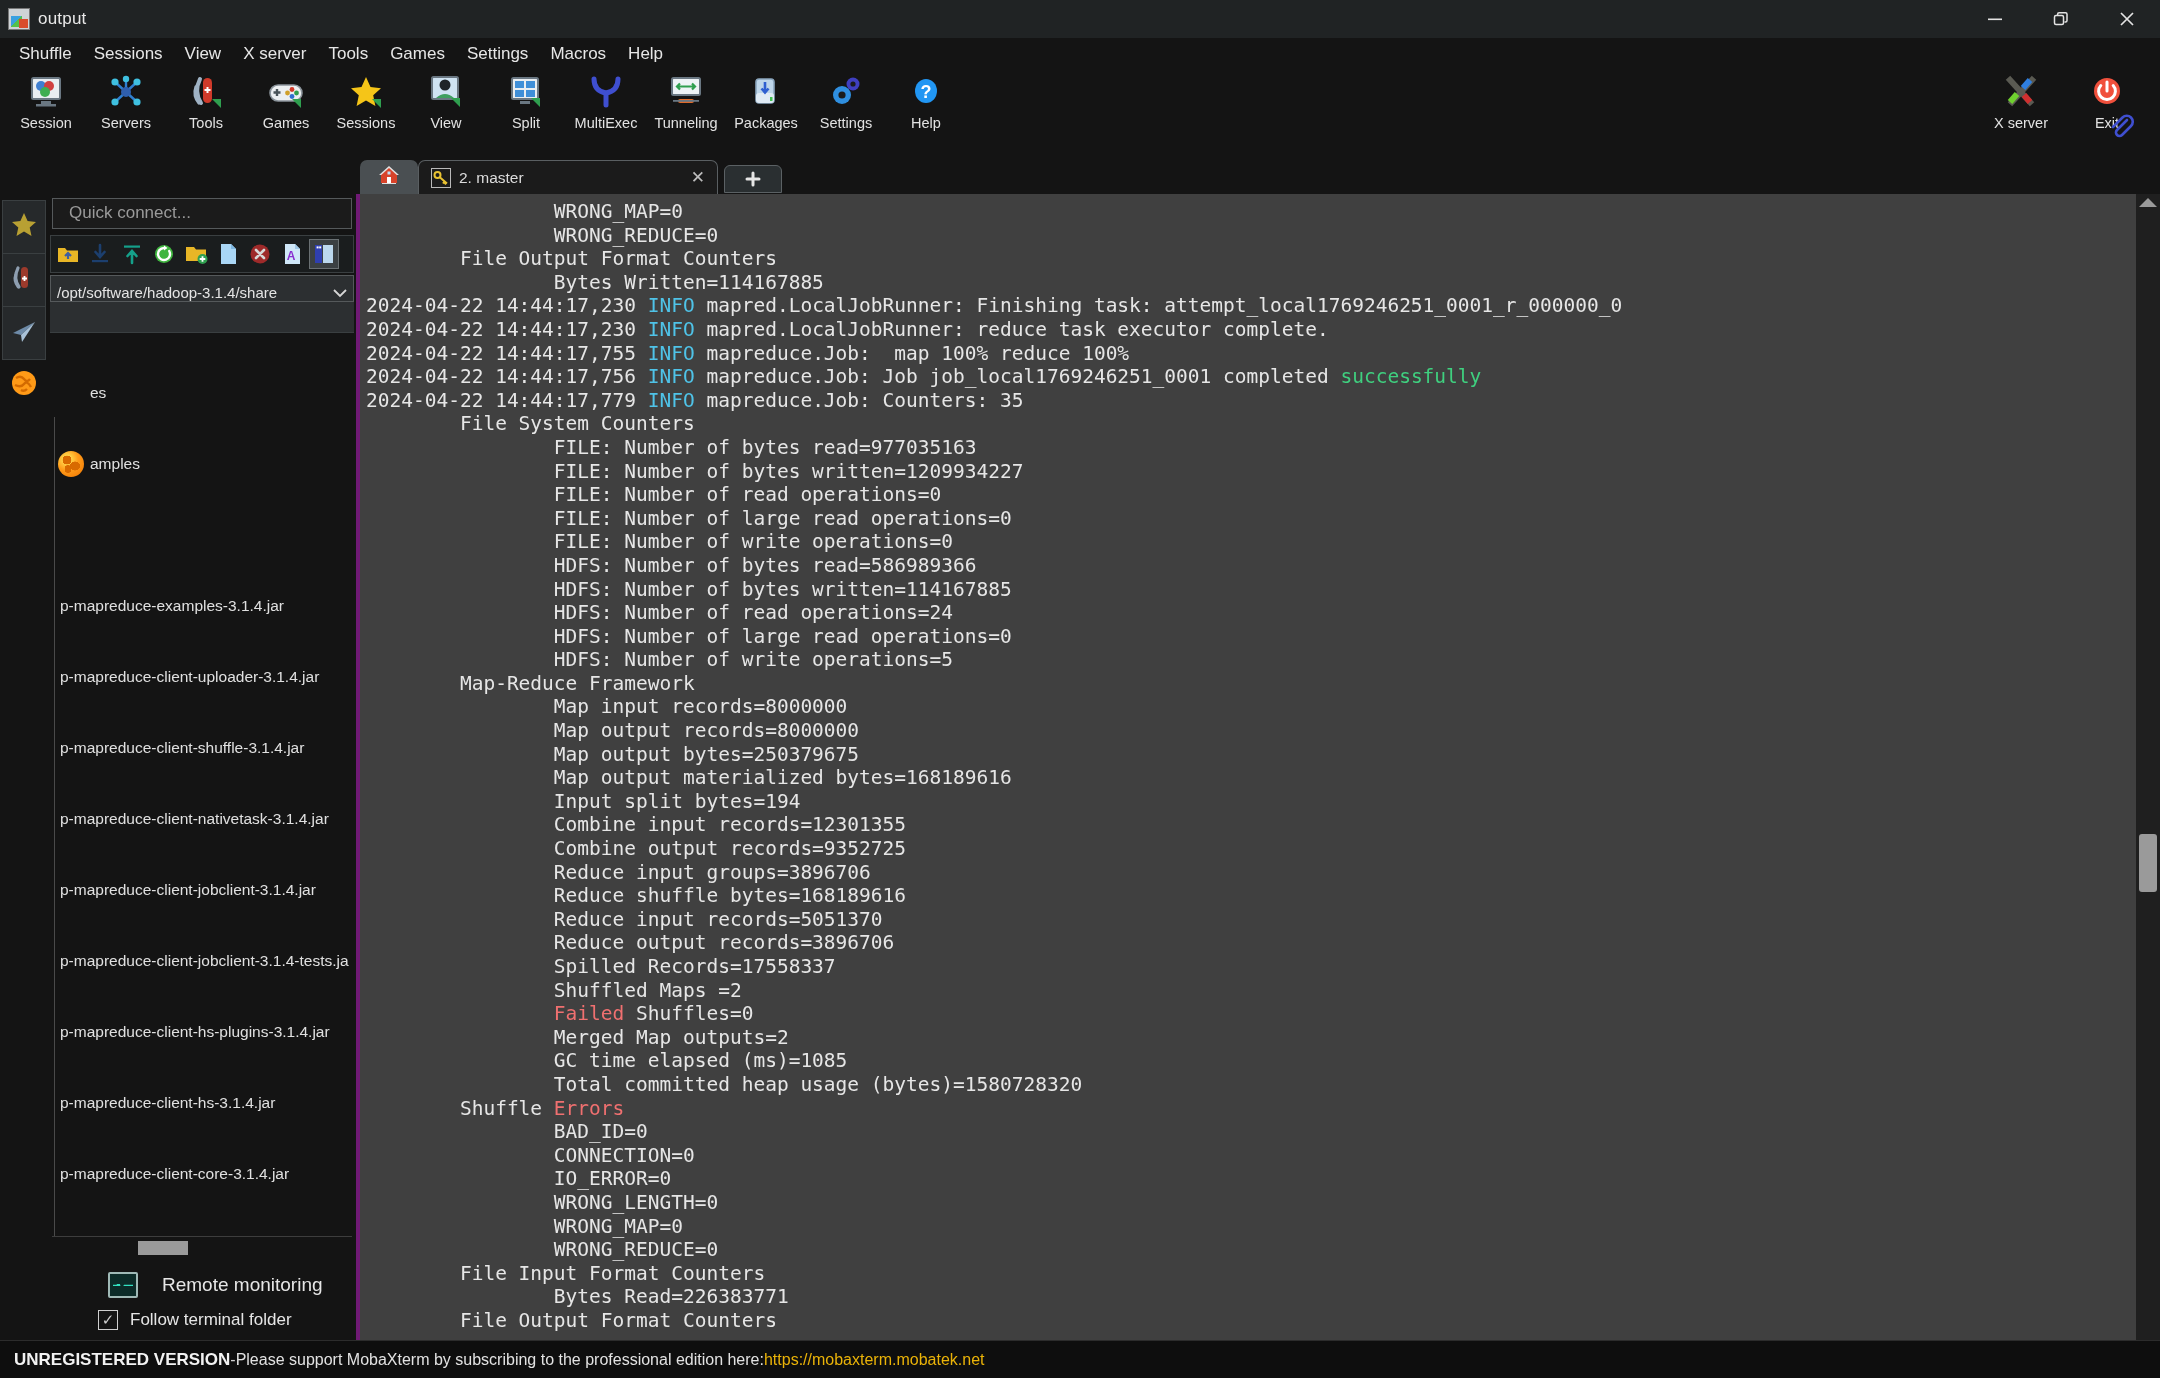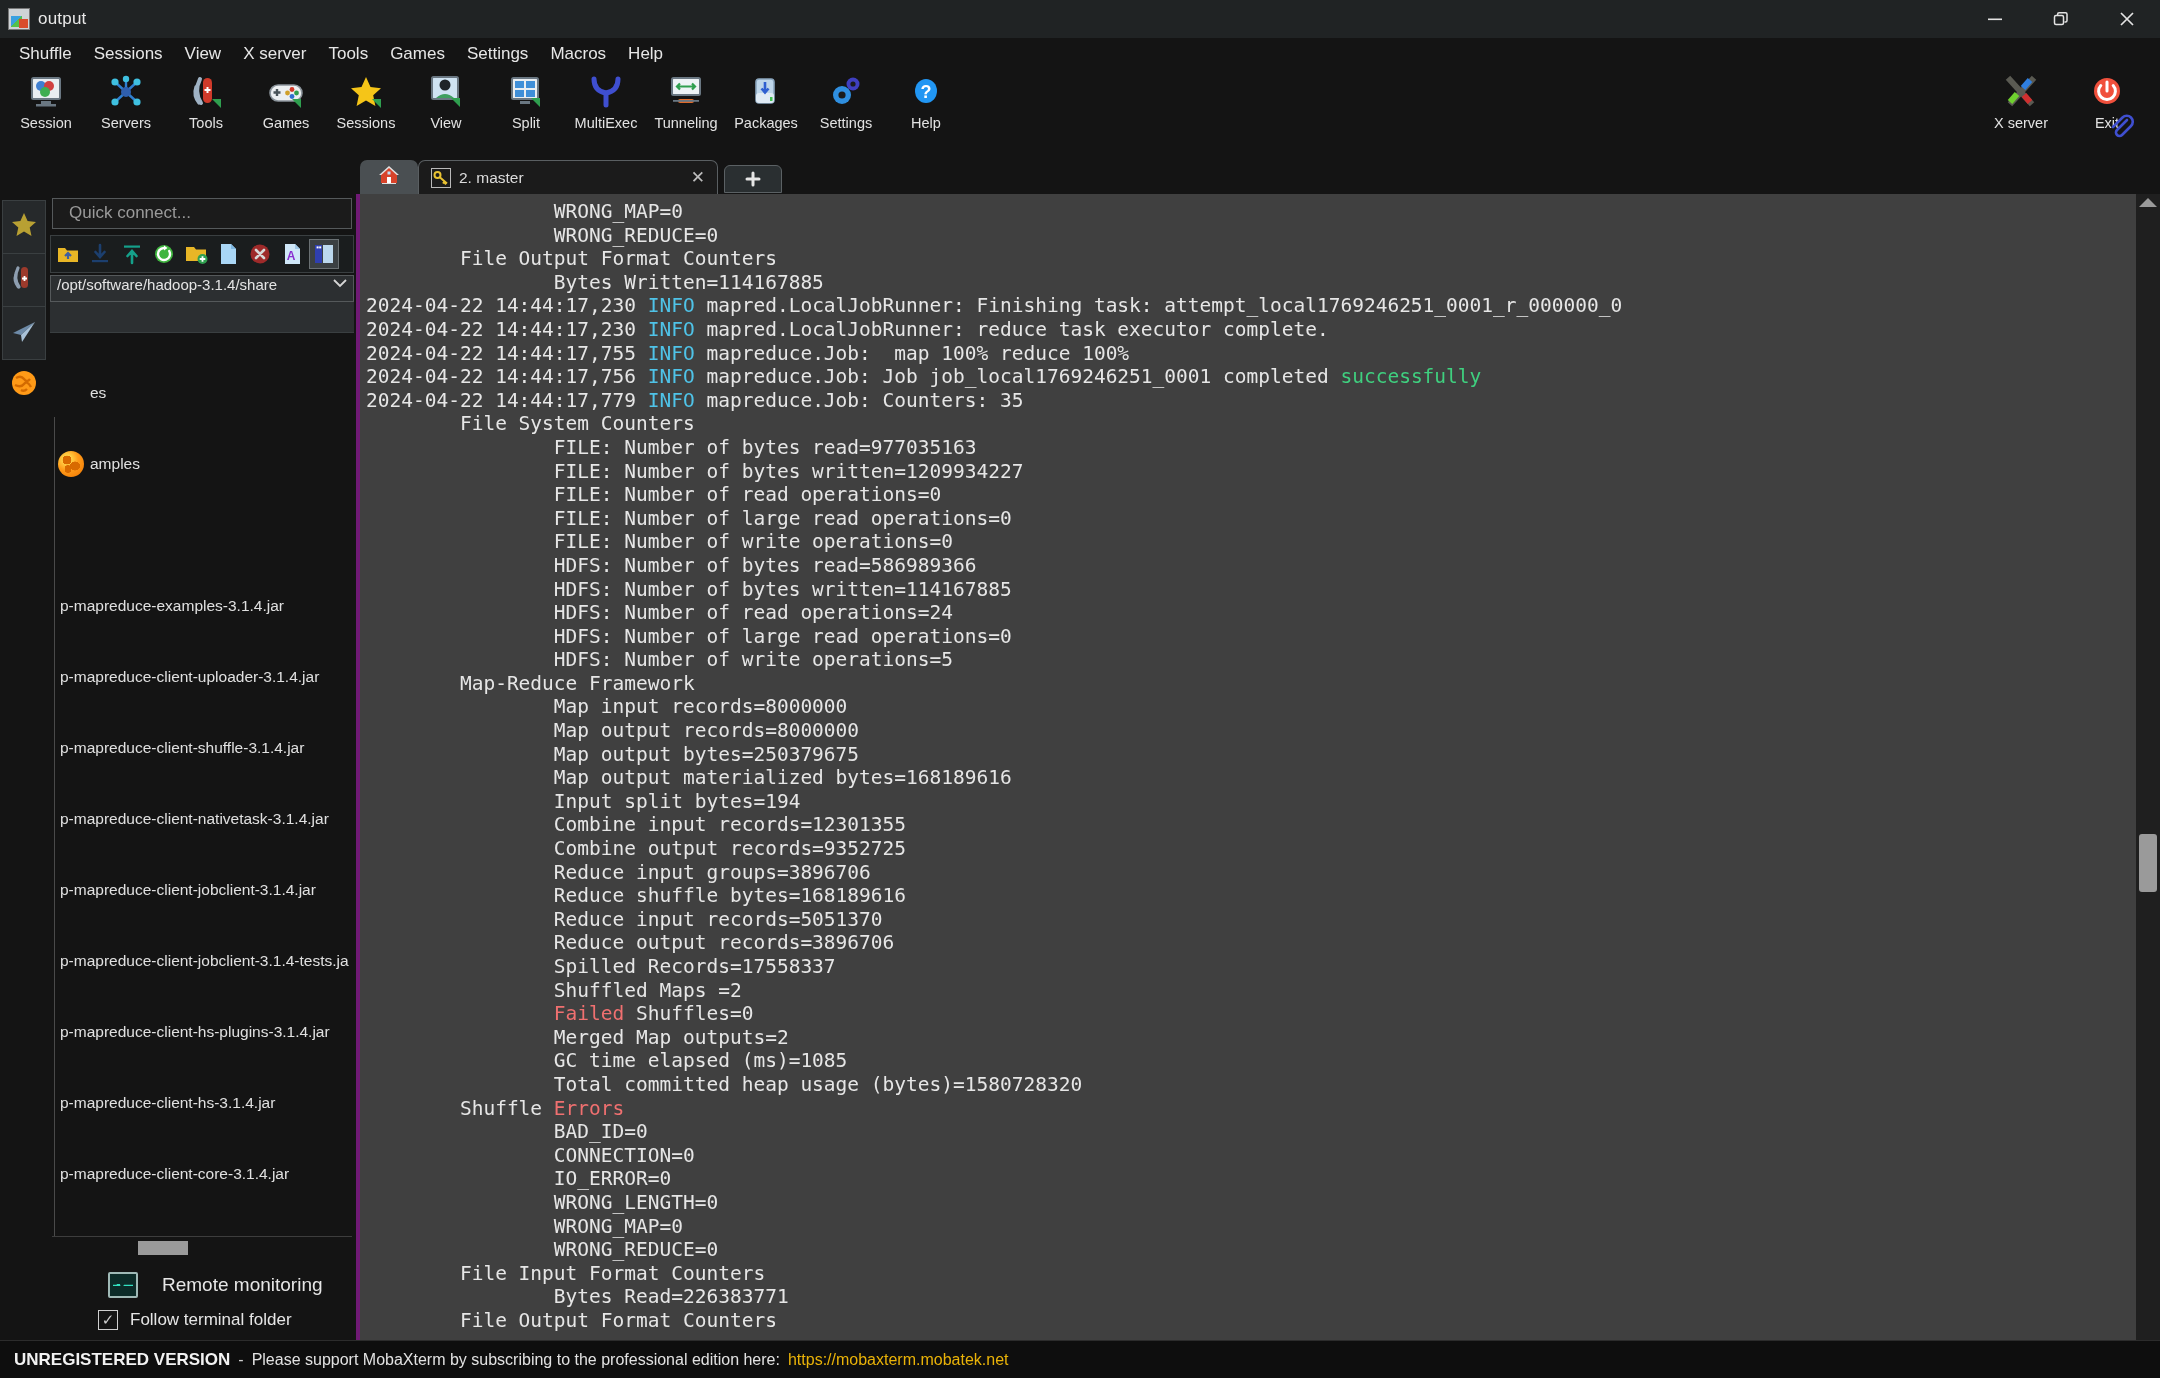--- a/index.html
+++ b/index.html
@@ -103,21 +103,21 @@
     margin: 4px 4px 6px 4px; height: 34px; border: 1px solid #55595b; background: #1b1b1b;
     color: #9a9a9a; font-size: 17px; display: flex; align-items: center; padding-left: 16px;
   }
   .sftp-tools {
     display: flex; align-items: center; gap: 2px; padding: 3px 2px;
     border: 1px solid #3a3f41; background: #1a1d1e; margin: 0 2px;
   }
   .sf-ico { width: 30px; height: 30px; display: flex; align-items: center; justify-content: center; position: relative; }
   .sf-ico.sel { background: #3b4043; border: 1px solid #6a7073; }
   .pathrow {
-    display: flex; align-items: flex-start; margin: 2px 2px 0 2px;
+    display: flex; align-items: flex-end; margin: 2px 2px 0 2px;
     background: #2c2f31; border: 1px solid #55595b; height: 30px;
   }
   .pathrow .ptext {
     flex: 1; color: #e4e4e4; font-size: 15px; padding-left: 6px;
     white-space: nowrap; overflow: hidden;
   }
   .pathrow .pcaret { width: 26px; text-align: center; color: #d6d6d6; font-size: 13px; }
   .colhdr { height: 34px; background: #2c2f31; margin: 0 2px; border-bottom: 1px solid #3a3f41; }
   .filelist { flex: 1 1 auto; overflow: hidden; background: #141414; padding-top: 6px; position: relative; }
   .file-row {
@@ -183,21 +183,21 @@
     border-bottom: 9px solid #9a9a9a;
   }
   .vscroll .vthumb {
     position: absolute; left: 3px; width: 18px; top: 640px; height: 58px;
     background: #9a9a9a; border-radius: 3px;
   }
 
   
   .statusbar {
     height: 38px; flex: 0 0 38px; background: #0e0e0e; display: flex; align-items: center;
-    padding-left: 14px; gap: 8px; border-top: 1px solid #2c2c2c;
+    padding-left: 14px; border-top: 1px solid #2c2c2c;
   }
   .statusbar .unreg { color: #f2f2f2; font-weight: bold; font-size: 17px; }
   .statusbar .dash { color: #cfcfcf; font-size: 16px; }
   .statusbar .msg { color: #e2e2e2; font-size: 16px; }
   .statusbar .link { color: #eab308; font-size: 16px; text-decoration: none; }
 
   .paperclip { position: absolute; right: 14px; bottom: 2px; }
 </style>
 </head>
 <body>

